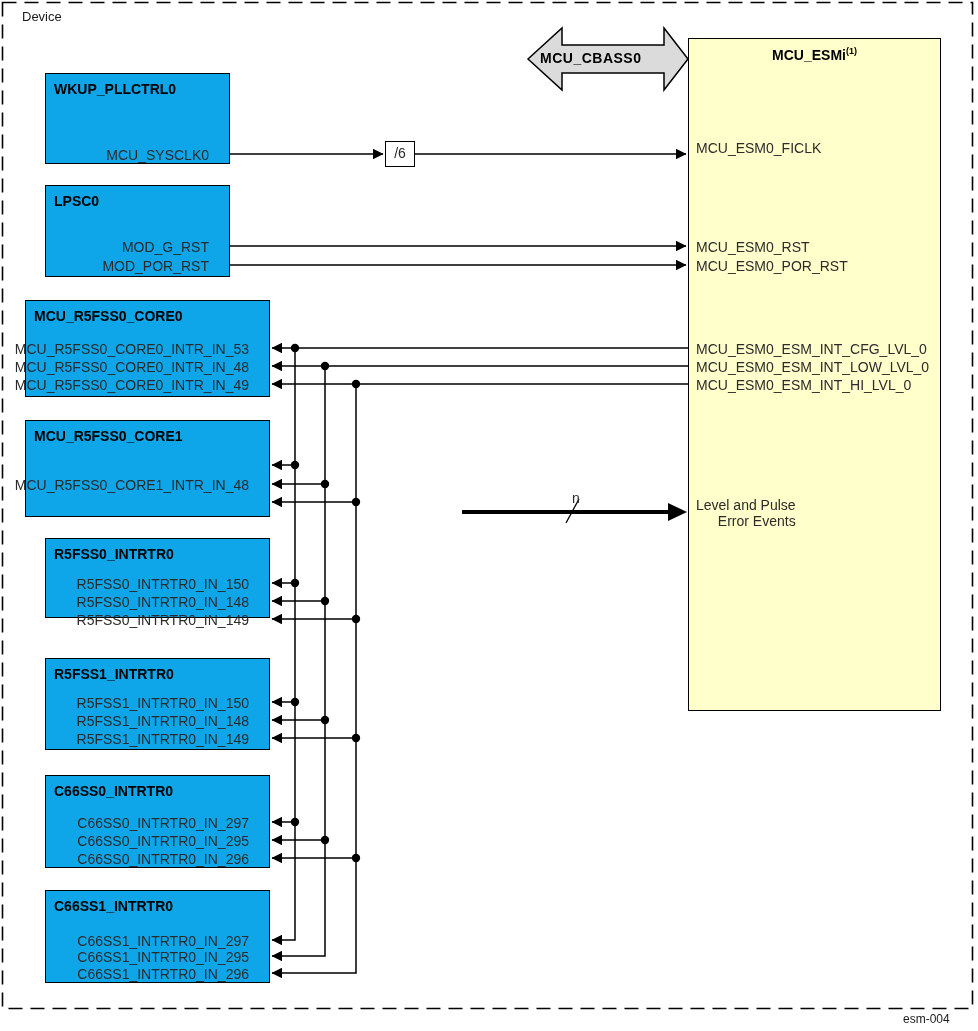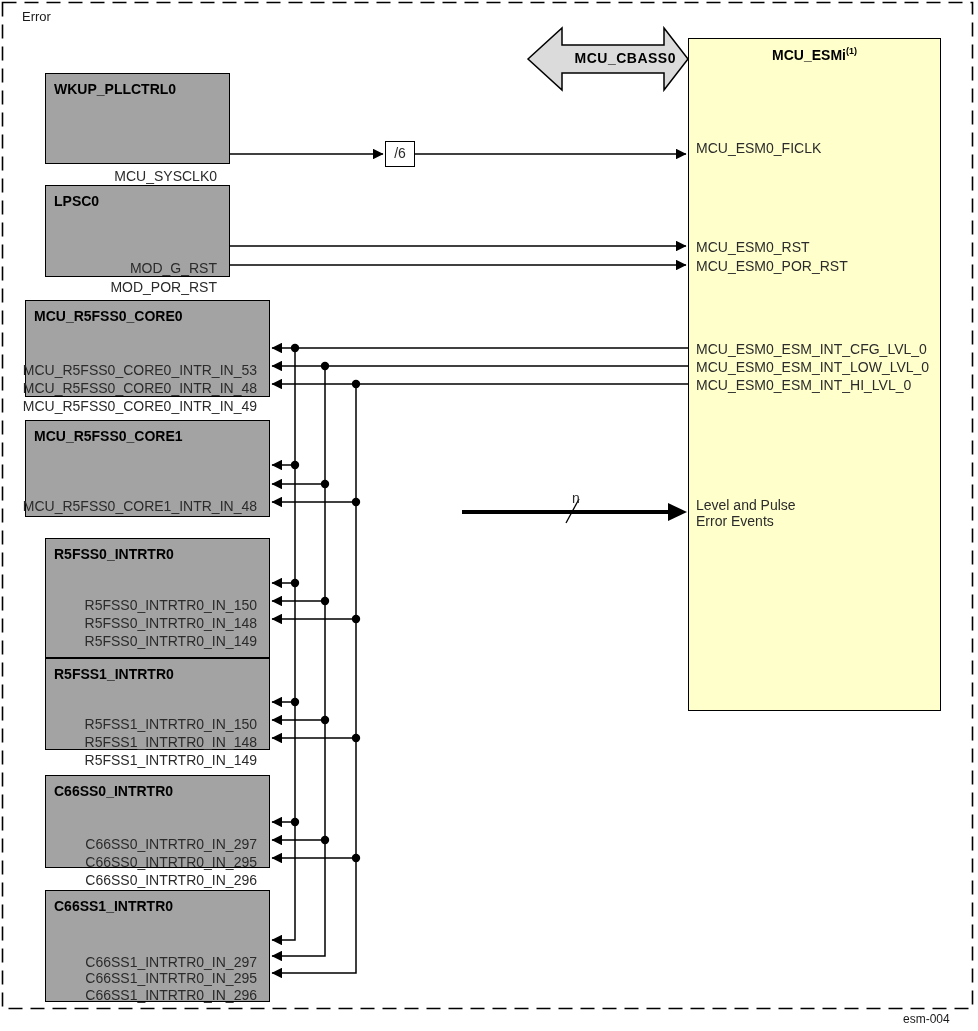--- a/index.html
+++ b/index.html
@@ -2,44 +2,44 @@
 <html><head>
 <meta charset="utf-8">
 <style>
   html,body{margin:0;padding:0;background:#ffffff;}
   body{font-family:"Liberation Sans","DejaVu Sans",sans-serif;color:#000;}
   #canvas{position:relative;width:978px;height:1031px;background:#ffffff;overflow:hidden;}
 
   .device-label{position:absolute;left:22px;top:9px;font-size:13px;color:#1a1a1a;}
   .figure-id{position:absolute;left:903px;top:1012px;font-size:12px;color:#1a1a1a;text-align:right;}
 
-  .block{position:absolute;background:#a3a3a3;border:1.5px solid #000;box-sizing:border-box;}
+  .block{position:absolute;background:#0ea5e9;border:1.5px solid #000;box-sizing:border-box;}
   .block-title{position:absolute;left:8px;top:7px;font-size:14px;font-weight:bold;color:#000;white-space:nowrap;}
   .port{position:absolute;height:18px;line-height:18px;font-size:14px;color:#2b2b2b;white-space:nowrap;}
-  .port.out{right:12px;text-align:right;margin-top:21px;}
+  .port.out{right:20px;text-align:right;}
   .port.in{left:7px;text-align:left;}
 
   .esm-block{position:absolute;left:688px;top:38px;width:253px;height:673px;background:#FFFFCC;border:1.5px solid #000;box-sizing:border-box;}
   .esm-title{position:absolute;left:0;top:7px;width:100%;text-align:center;font-size:14px;font-weight:bold;}
   .esm-title sup{font-size:9px;}
-  .esm-note{position:absolute;left:7px;top:458px;font-size:14px;line-height:16px;color:#2b2b2b;}
+  .esm-note{position:absolute;left:7px;top:458px;font-size:14px;line-height:16px;color:#2b2b2b;text-align:right;}
 
   .divider-box{position:absolute;left:385px;top:141px;width:30px;height:26px;background:#fff;border:1.5px solid #000;box-sizing:border-box;text-align:center;line-height:23px;font-size:14px;color:#2b2b2b;}
 
-  .bus-label{position:absolute;left:540px;top:50px;width:136px;text-align:right;font-size:14px;font-weight:bold;letter-spacing:0.5px;}
+  .bus-label{position:absolute;left:540px;top:50px;width:136px;text-align:left;font-size:14px;font-weight:bold;letter-spacing:0.5px;}
   .n-label{position:absolute;left:572px;top:490px;font-size:14px;color:#2b2b2b;}
 
   svg.wires{position:absolute;left:0;top:0;pointer-events:none;}
 </style>
 </head>
 <body>
 
 <div id="canvas">
 
-  <div class="device-label">Error</div>
+  <div class="device-label">Device</div>
 
   <svg class="wires" width="978" height="1031" viewBox="0 0 978 1031">
     <defs>
       <marker id="arr" viewBox="0 0 10 10" refX="9.5" refY="5" markerWidth="8" markerHeight="7" orient="auto">
         <path d="M0,0 L10,5 L0,10 z" fill="#000"></path>
       </marker>
     </defs>
 
     <rect x="2.5" y="2.5" width="970" height="1006" fill="none" stroke="#000" stroke-width="1.6" stroke-dasharray="14 8"></rect>
 
@@ -135,42 +135,42 @@
     <div class="port out" style="top:39px">MCU_R5FSS0_CORE0_INTR_IN_53</div>
     <div class="port out" style="top:57px">MCU_R5FSS0_CORE0_INTR_IN_48</div>
     <div class="port out" style="top:75px">MCU_R5FSS0_CORE0_INTR_IN_49</div>
   </div>
 
   <div class="block" style="left:25px;top:420px;width:245px;height:97px">
     <div class="block-title">MCU_R5FSS0_CORE1</div>
     <div class="port out" style="top:55px">MCU_R5FSS0_CORE1_INTR_IN_48</div>
   </div>
 
-  <div class="block" style="left:45px;top:538px;width:225px;height:120px">
+  <div class="block" style="left:45px;top:538px;width:225px;height:80px">
     <div class="block-title">R5FSS0_INTRTR0</div>
     <div class="port out" style="top:36px">R5FSS0_INTRTR0_IN_150</div>
     <div class="port out" style="top:54px">R5FSS0_INTRTR0_IN_148</div>
     <div class="port out" style="top:72px">R5FSS0_INTRTR0_IN_149</div>
   </div>
 
   <div class="block" style="left:45px;top:658px;width:225px;height:92px">
     <div class="block-title">R5FSS1_INTRTR0</div>
     <div class="port out" style="top:35px">R5FSS1_INTRTR0_IN_150</div>
     <div class="port out" style="top:53px">R5FSS1_INTRTR0_IN_148</div>
     <div class="port out" style="top:71px">R5FSS1_INTRTR0_IN_149</div>
   </div>
 
   <div class="block" style="left:45px;top:775px;width:225px;height:93px">
     <div class="block-title">C66SS0_INTRTR0</div>
     <div class="port out" style="top:38px">C66SS0_INTRTR0_IN_297</div>
     <div class="port out" style="top:56px">C66SS0_INTRTR0_IN_295</div>
     <div class="port out" style="top:74px">C66SS0_INTRTR0_IN_296</div>
   </div>
 
-  <div class="block" style="left:45px;top:890px;width:225px;height:112px">
+  <div class="block" style="left:45px;top:890px;width:225px;height:93px">
     <div class="block-title">C66SS1_INTRTR0</div>
     <div class="port out" style="top:41px">C66SS1_INTRTR0_IN_297</div>
     <div class="port out" style="top:57px">C66SS1_INTRTR0_IN_295</div>
     <div class="port out" style="top:74px">C66SS1_INTRTR0_IN_296</div>
   </div>
 
   <div class="figure-id">esm-004</div>
 
 </div>
 

